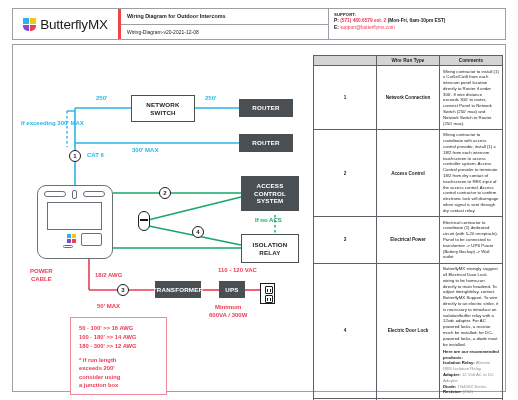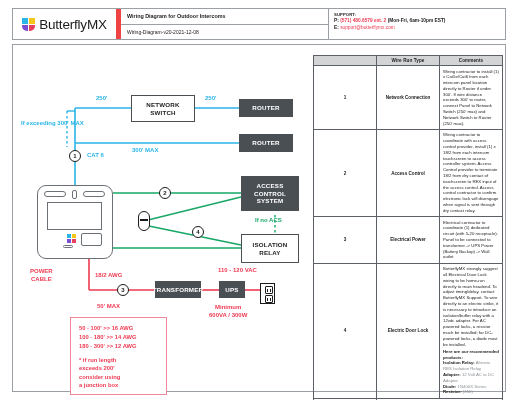--- a/index.html
+++ b/index.html
@@ -10,21 +10,21 @@
     overflow: hidden;
   }
   #page { position: relative; width: 518px; height: 400px; background:#fff; }
 
   
   #header {
     position: absolute; left: 12px; top: 8px; width: 494px; height: 32px;
     border: 1px solid #9aa0a6; display: flex; background:#fff;
   }
   .hdr-logo {
-    width: 108px; border-right: 5px solid #ef4444;
+    width: 108px; border-right: 3px solid #ef4444;
     display: flex; align-items: center; justify-content: center; gap: 4px;
   }
   .bfly-mark { position: relative; width: 13px; height: 13px; flex: 0 0 13px; }
   .bfly-mark i { position: absolute; display: block; }
   .bf-tl { left:0; top:0; width:6px; height:6px; background:#2ab5e8; }
   .bf-tr { left:7px; top:0; width:6px; height:6px; background:#f5c518; }
   .bf-bl { left:0; top:7px; width:6px; height:6px; background:#7b4ed4; border-radius:0 0 0 5px;}
   .bf-br { left:7px; top:7px; width:6px; height:6px; background:#e8415c; border-radius:0 0 5px 0;}
   .bfly-word { font-size: 13.5px; color:#1b1b1b; letter-spacing:-0.2px; }
 

